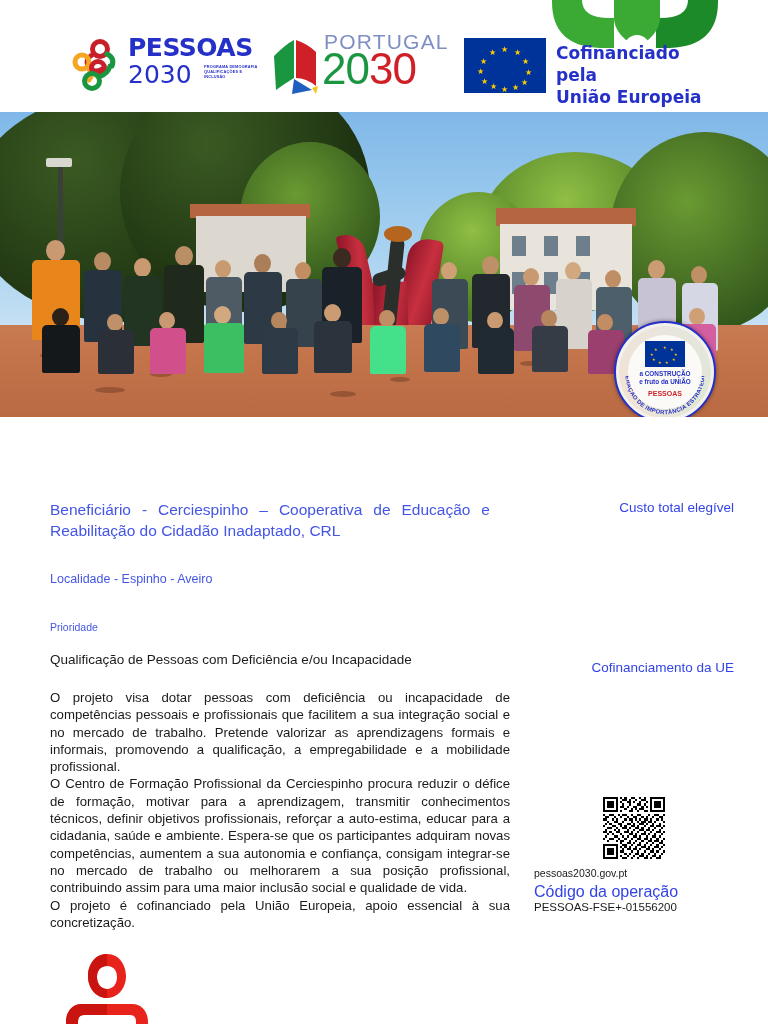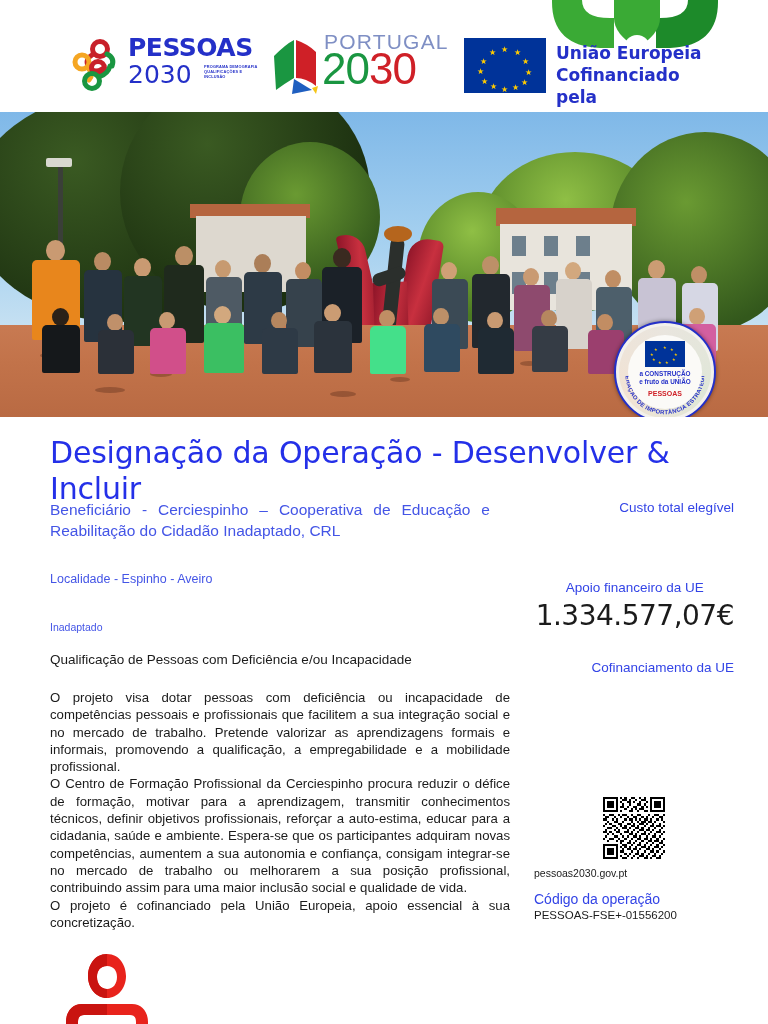--- a/index.html
+++ b/index.html
@@ -132,21 +132,21 @@
              color: #1b1b1b; letter-spacing: -0.5px; margin-top: 2px; }
   .fig-val.pct { font-size: 29px; }
   .fig1 { top: 82px; }
   .fig2 { top: 162px; }
   .fig3 { top: 242px; }
 
   
   .qr-block { position: absolute; right: 34px; top: 380px; width: 200px; text-align: left; }
   .qr { width: 62px; height: 62px; margin: 0 auto; display: block; }
   .qr-cap { margin-top: 7px; font-size: 10.5px; color: #1b1b1b; line-height: 14px; }
-  .code-lbl { margin-top: 12px; font-size: 14px; color: #3344e6; line-height: 15px; }
+  .code-lbl { margin-top: 4px; font-size: 16px; color: #3344e6; line-height: 15px; }
   .code-val { margin-top: 1px; font-size: 11.5px; color: #1b1b1b; line-height: 15px; }
 
   
   .bottom-person { position: absolute; left: 64px; bottom: -14px; width: 86px; height: 86px; }
 </style>
 </head>
 <body>
 
 <div class="poster">
 
@@ -201,22 +201,22 @@
           <span class="eu-star" style="left:57px;top:41px">★</span>
           <span class="eu-star" style="left:48px;top:46px">★</span>
           <span class="eu-star" style="left:37px;top:48px">★</span>
           <span class="eu-star" style="left:26px;top:45px">★</span>
           <span class="eu-star" style="left:17px;top:40px">★</span>
           <span class="eu-star" style="left:13px;top:30px">★</span>
           <span class="eu-star" style="left:16px;top:20px">★</span>
           <span class="eu-star" style="left:25px;top:11px">★</span>
         </div>
         <div class="eu-caption">
+          <div>Cofinanciado pela</div>
           <div>União Europeia</div>
-          <div>Cofinanciado pela</div>
         </div>
       </div>
 
     </div>
   </div>
 
   <div class="photo">
     <div class="sky"></div>
 
     <div class="tree tree-dark" style="left:-30px; top:-20px; width:300px; height:230px;"></div>
@@ -390,41 +390,36 @@
         </div>
         <div class="seal-l1">a CONSTRUÇÃO</div>
         <div class="seal-l2">e fruto da UNIÃO</div>
         <div class="seal-pess">PESSOAS</div>
       </div>
     </div>
   </div>
 
   <div class="content">
 
-    <div class="title">Designação da Operação - Desenvolver &amp; Incluir</div>
 
     <div class="left-col">
       <div class="beneficiario">Beneficiário - Cerciespinho – Cooperativa de Educação e Reabilitação do Cidadão Inadaptado, CRL</div>
       <div class="localidade">Localidade - Espinho - Aveiro</div>
-      <div class="prioridade-lbl">Inadaptado</div>
+      <div class="prioridade-lbl">Prioridade</div>
       <div class="prioridade-val">Qualificação de Pessoas com Deficiência e/ou Incapacidade</div>
     </div>
 
     <div class="body-text">
       <p>O projeto visa dotar pessoas com deficiência ou incapacidade de competências pessoais e profissionais que facilitem a sua integração social e no mercado de trabalho. Pretende valorizar as aprendizagens formais e informais, promovendo a qualificação, a empregabilidade e a mobilidade profissional.</p>
       <p>O Centro de Formação Profissional da Cerciespinho  procura reduzir o défice de formação, motivar para a aprendizagem, transmitir conhecimentos técnicos, definir objetivos profissionais, reforçar a auto-estima, educar para a cidadania, saúde e ambiente. Espera-se que os participantes adquiram novas competências, aumentem a sua autonomia e confiança, consigam integrar-se no mercado de trabalho ou melhorarem a sua posição profissional, contribuindo assim para uma maior inclusão social e qualidade de vida.</p>
       <p class="jl">O projeto é cofinanciado pela União Europeia, apoio essencial à sua concretização.</p>
     </div>
 
     <div class="fig fig1">
       <div class="fig-lbl">Custo total elegível</div>
-    </div>
-    <div class="fig fig2">
-      <div class="fig-lbl">Apoio financeiro da UE</div>
-      <div class="fig-val">1.334.577,07€</div>
     </div>
     <div class="fig fig3">
       <div class="fig-lbl">Cofinanciamento da UE</div>
     </div>
 
     <div class="qr-block">
       <svg class="qr" viewBox="0 0 29 29" shape-rendering="crispEdges">
         <rect width="29" height="29" fill="#fff"></rect>
         <g fill="#000">
           <rect x="0" y="0" width="7" height="1"></rect>

